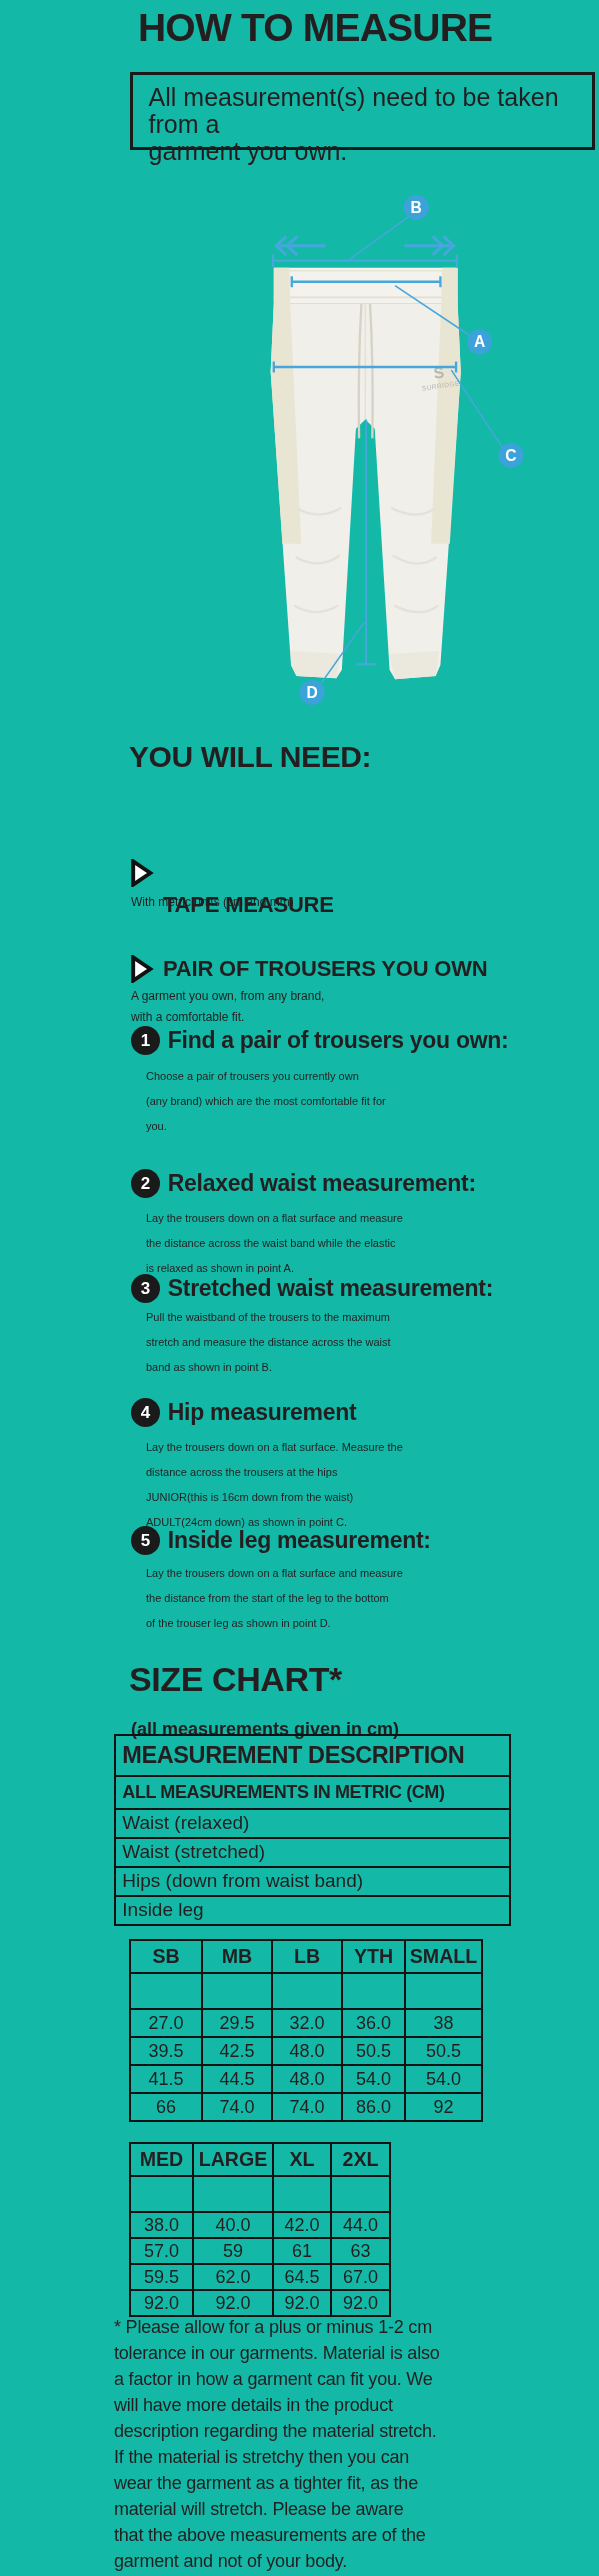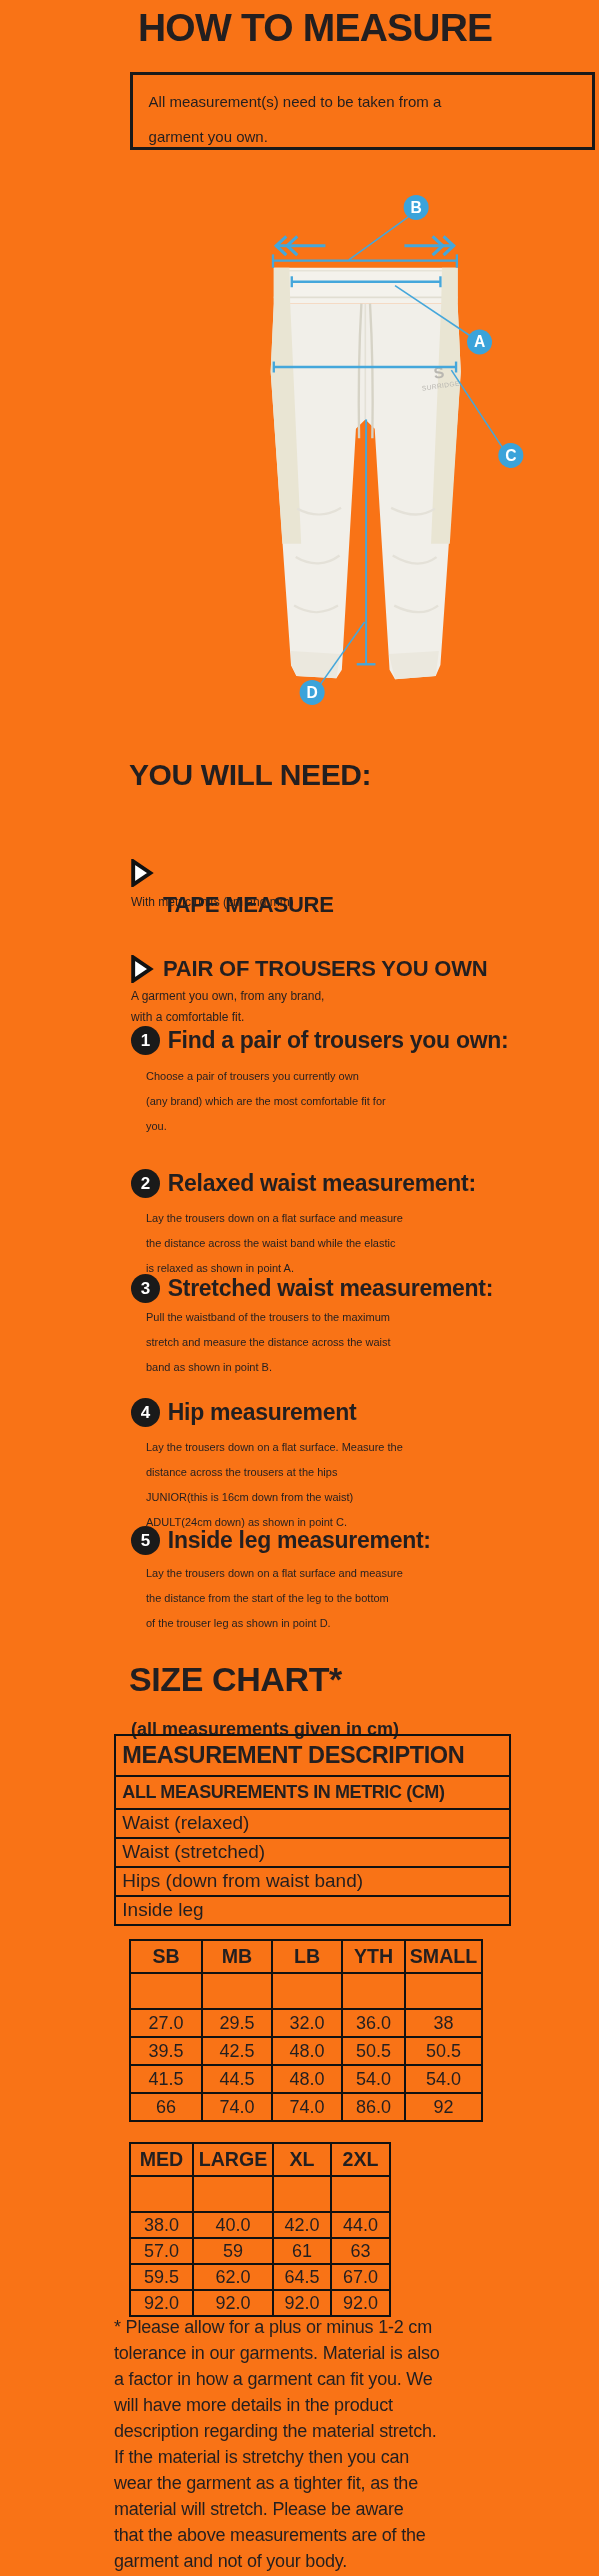--- a/index.html
+++ b/index.html
@@ -1,25 +1,25 @@
 <!DOCTYPE html>
 <html style="font-size:12.5px"><head>
 <meta charset="utf-8">
 <title>How To Measure</title>
 <style>
   html,body{margin:0;padding:0;background:#ffffff;}
   body{width:600px;font-family:"Liberation Sans",sans-serif;color:#231f20;}
-  .page{position:relative;width:600px;height:2576px;background:#f97316;overflow:hidden;}
+  .page{position:relative;width:600px;height:2576px;background:#14b8a6;overflow:hidden;}
 
   .h1{position:absolute;left:138px;top:6.3px;font-size:39px;font-weight:bold;letter-spacing:-0.8px;white-space:nowrap;}
   .intro-box{position:absolute;left:130px;top:72px;width:443px;height:56px;border:3.1px solid #1a1a1a;
-             padding:8.6px 0 7.8px 15.6px;font-size:15px;line-height:35px;white-space:pre-line;}
+             padding:8.6px 0 7.8px 15.6px;font-size:25px;line-height:27px;white-space:pre-line;}
 
   .h2{position:absolute;left:129px;font-size:30px;font-weight:bold;letter-spacing:-0.4px;white-space:nowrap;}
-  .h2.ywn{top:758px;}
+  .h2.ywn{top:740px;}
   .h2.sc{top:1660px;font-size:34px;}
   .sc-sub{position:absolute;left:131px;top:1719px;font-size:18px;font-weight:bold;}
 
   .need-icon{position:absolute;left:130px;width:23.5px;height:28px;}
   .need-title{position:absolute;left:163px;font-size:22px;font-weight:bold;letter-spacing:-0.2px;white-space:nowrap;}
   .need-desc{position:absolute;left:131px;font-size:12px;line-height:21px;white-space:pre-line;}
 
   .step-head{position:absolute;left:131px;display:flex;align-items:center;gap:7.8px;white-space:nowrap;}
   .step-num{width:29px;height:29px;border-radius:50%;background:#1a1a1a;color:#fff;font-size:17px;font-weight:bold;
             display:flex;align-items:center;justify-content:center;flex:0 0 29px;}

